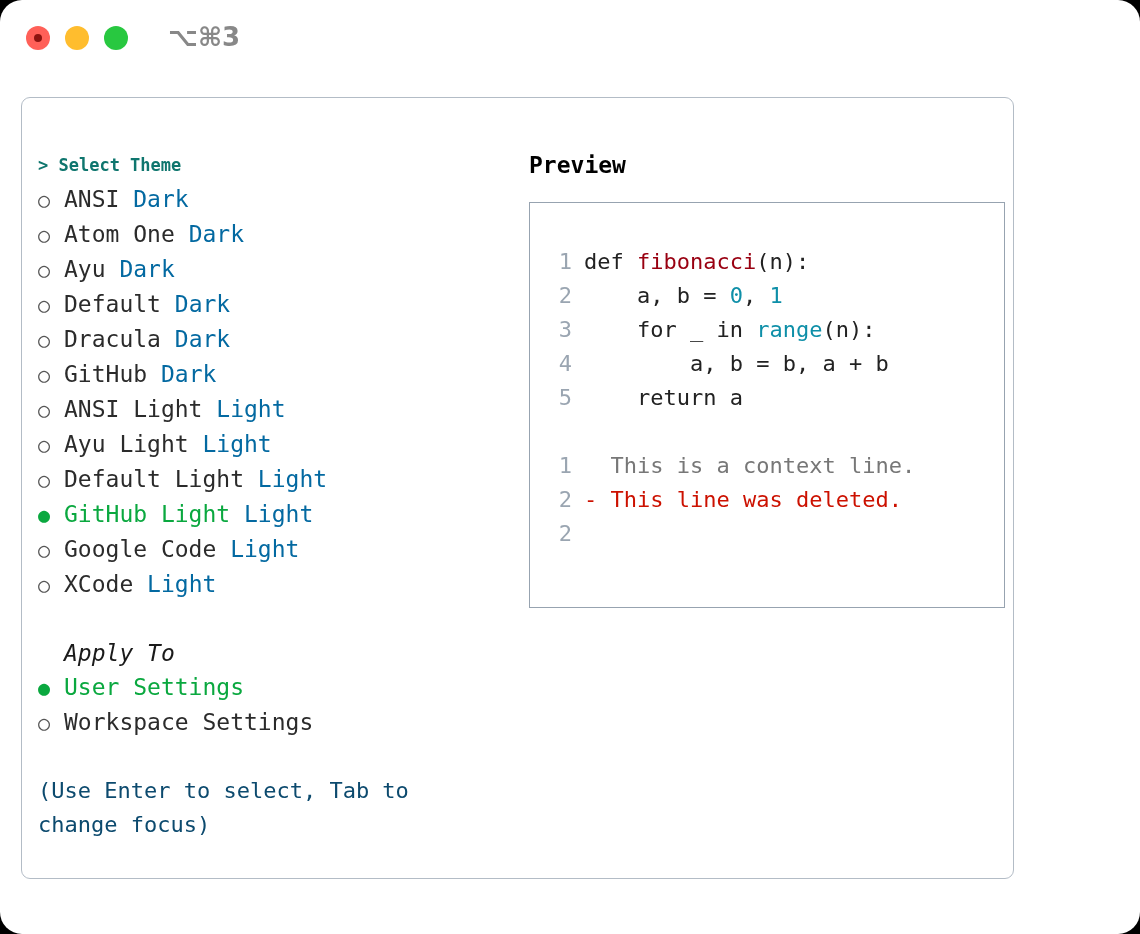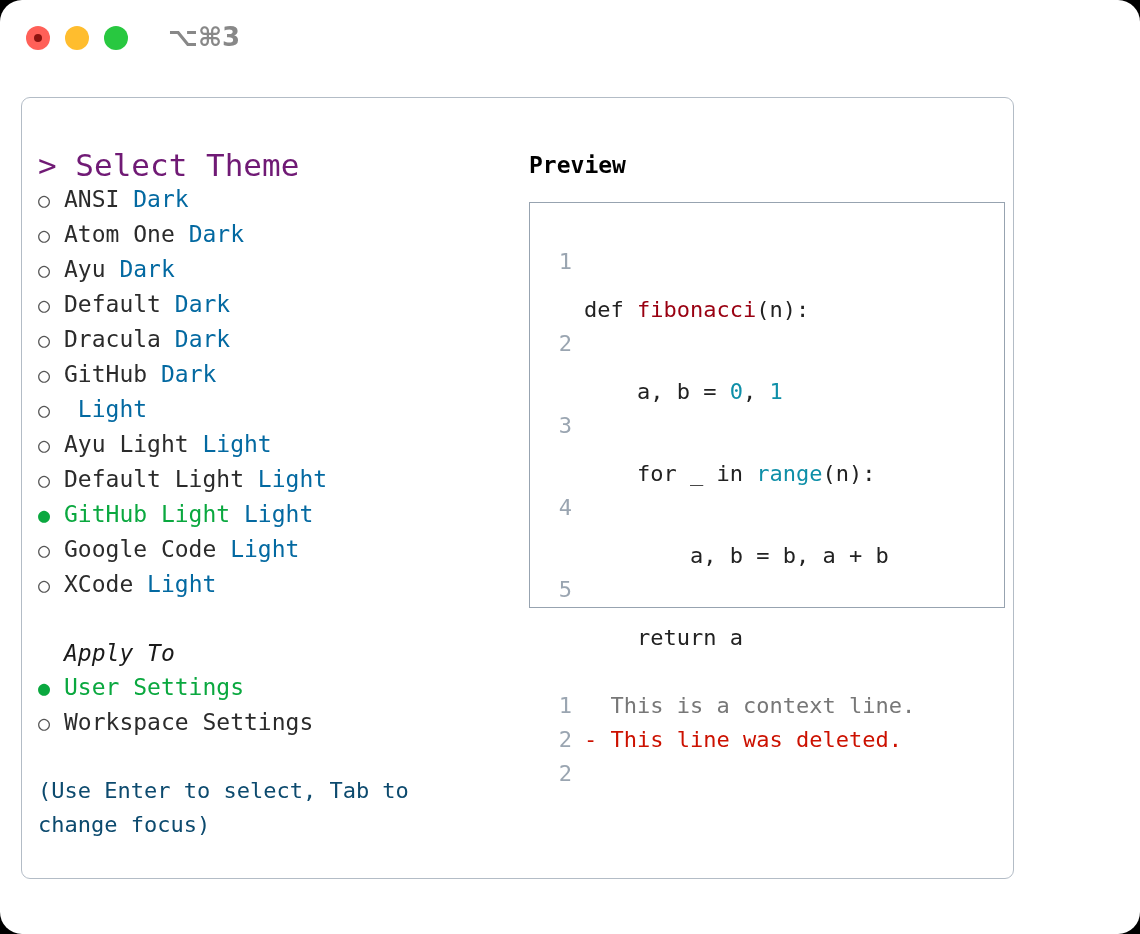--- a/index.html
+++ b/index.html
@@ -80,23 +80,23 @@
   }
 
   
   .left-col {
     position: absolute;
     left: 16px; top: 50px;
     width: 450px;
   }
 
   .section-title {
-    font-size: 31px;
-    font-weight: normal;
-    color: #701a75;
+    font-size: 17px;
+    font-weight: bold;
+    color: #0f766e;
     line-height: 34px;
     white-space: pre;
   }
 
   .opt-list { margin: 0; padding: 0; }
 
   .opt-row {
     display: flex;
     align-items: baseline;
     font-size: 23px;
@@ -171,21 +171,21 @@
     white-space: pre;
   }
   .ln {
     display: inline-block;
     width: 22px;
     flex: 0 0 22px;
     text-align: right;
     color: #9aa5b1;
     margin-right: 12px;
   }
-  .code-text { color: #222222; margin-top: 48px; }
+  .code-text { color: #222222; }
   .tok-fn       { color: #990011; }
   .tok-num      { color: #0e8fa8; }
   .tok-builtin  { color: #0e8fa8; }
   .tok-plain    { color: #222222; }
 
   .diff-block { margin-top: 34px; }
   .diff-ctx   { color: #777777; }
   .diff-del   { color: #cc1100; }
   .diff-add   { color: #00c020; }
 </style>
@@ -208,21 +208,21 @@
     <div class="left-col">
       <div class="section-title">&gt; Select Theme</div>
 
       <div class="opt-list" id="theme-list">
           <div class="opt-row"><span class="opt-marker">○</span><span class="opt-label">ANSI</span><span class="opt-variant"> Dark</span></div>
           <div class="opt-row"><span class="opt-marker">○</span><span class="opt-label">Atom One</span><span class="opt-variant"> Dark</span></div>
           <div class="opt-row"><span class="opt-marker">○</span><span class="opt-label">Ayu</span><span class="opt-variant"> Dark</span></div>
           <div class="opt-row"><span class="opt-marker">○</span><span class="opt-label">Default</span><span class="opt-variant"> Dark</span></div>
           <div class="opt-row"><span class="opt-marker">○</span><span class="opt-label">Dracula</span><span class="opt-variant"> Dark</span></div>
           <div class="opt-row"><span class="opt-marker">○</span><span class="opt-label">GitHub</span><span class="opt-variant"> Dark</span></div>
-          <div class="opt-row"><span class="opt-marker">○</span><span class="opt-variant"> Light</span></div>
+          <div class="opt-row"><span class="opt-marker">○</span><span class="opt-label">ANSI Light</span><span class="opt-variant"> Light</span></div>
           <div class="opt-row"><span class="opt-marker">○</span><span class="opt-label">Ayu Light</span><span class="opt-variant"> Light</span></div>
           <div class="opt-row"><span class="opt-marker">○</span><span class="opt-label">Default Light</span><span class="opt-variant"> Light</span></div>
           <div class="opt-row selected"><span class="opt-marker sel">●</span><span class="opt-label">GitHub Light</span><span class="opt-variant"> Light</span></div>
           <div class="opt-row"><span class="opt-marker">○</span><span class="opt-label">Google Code</span><span class="opt-variant"> Light</span></div>
           <div class="opt-row"><span class="opt-marker">○</span><span class="opt-label">XCode</span><span class="opt-variant"> Light</span></div>
         </div>
 
       <div class="subsection">
         <div class="apply-title">Apply To</div>
         <div class="opt-list" id="apply-list">

